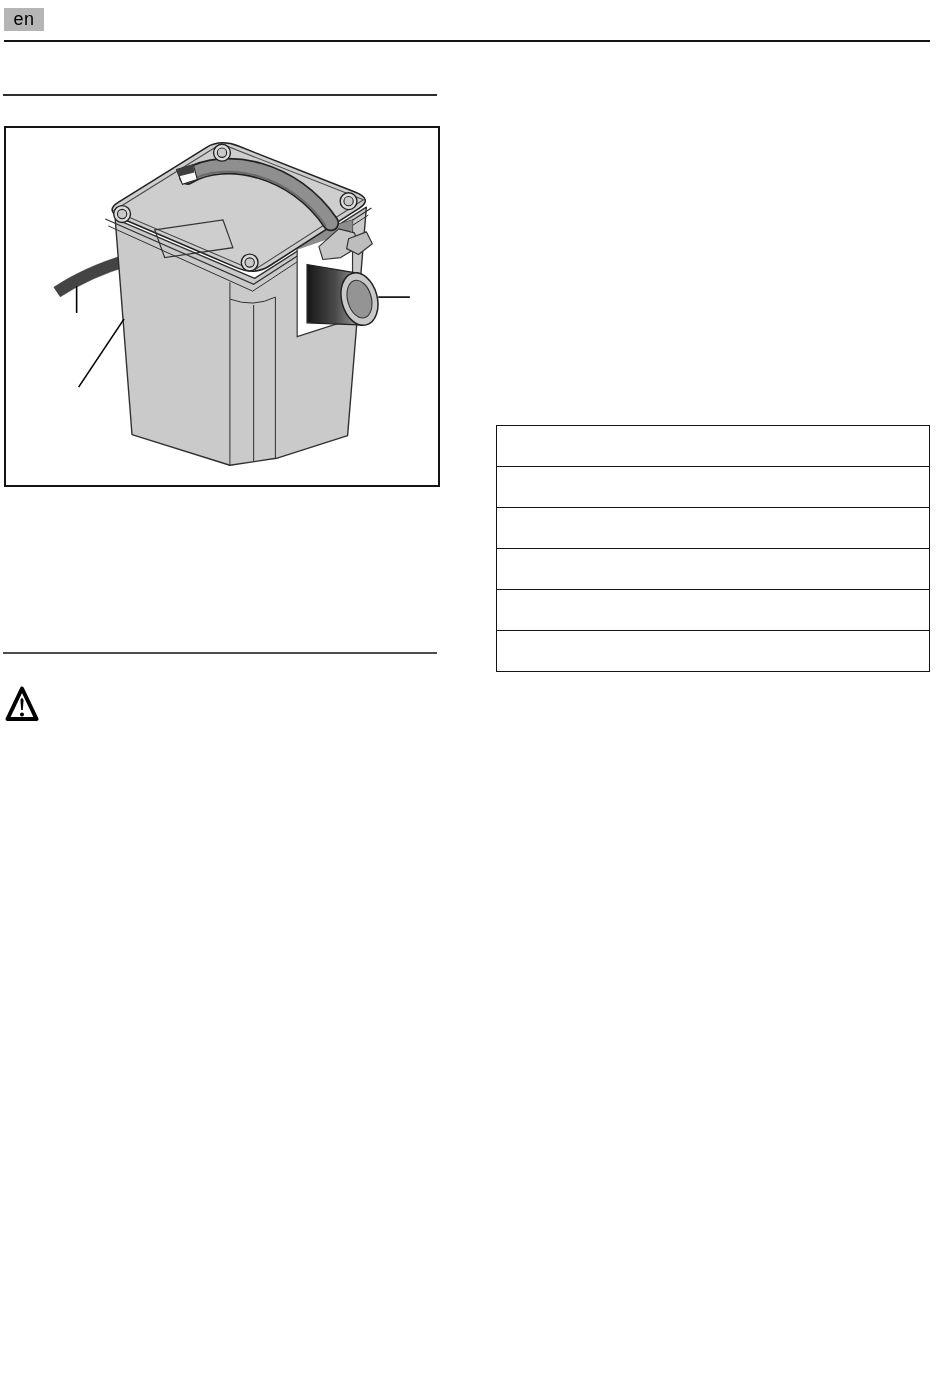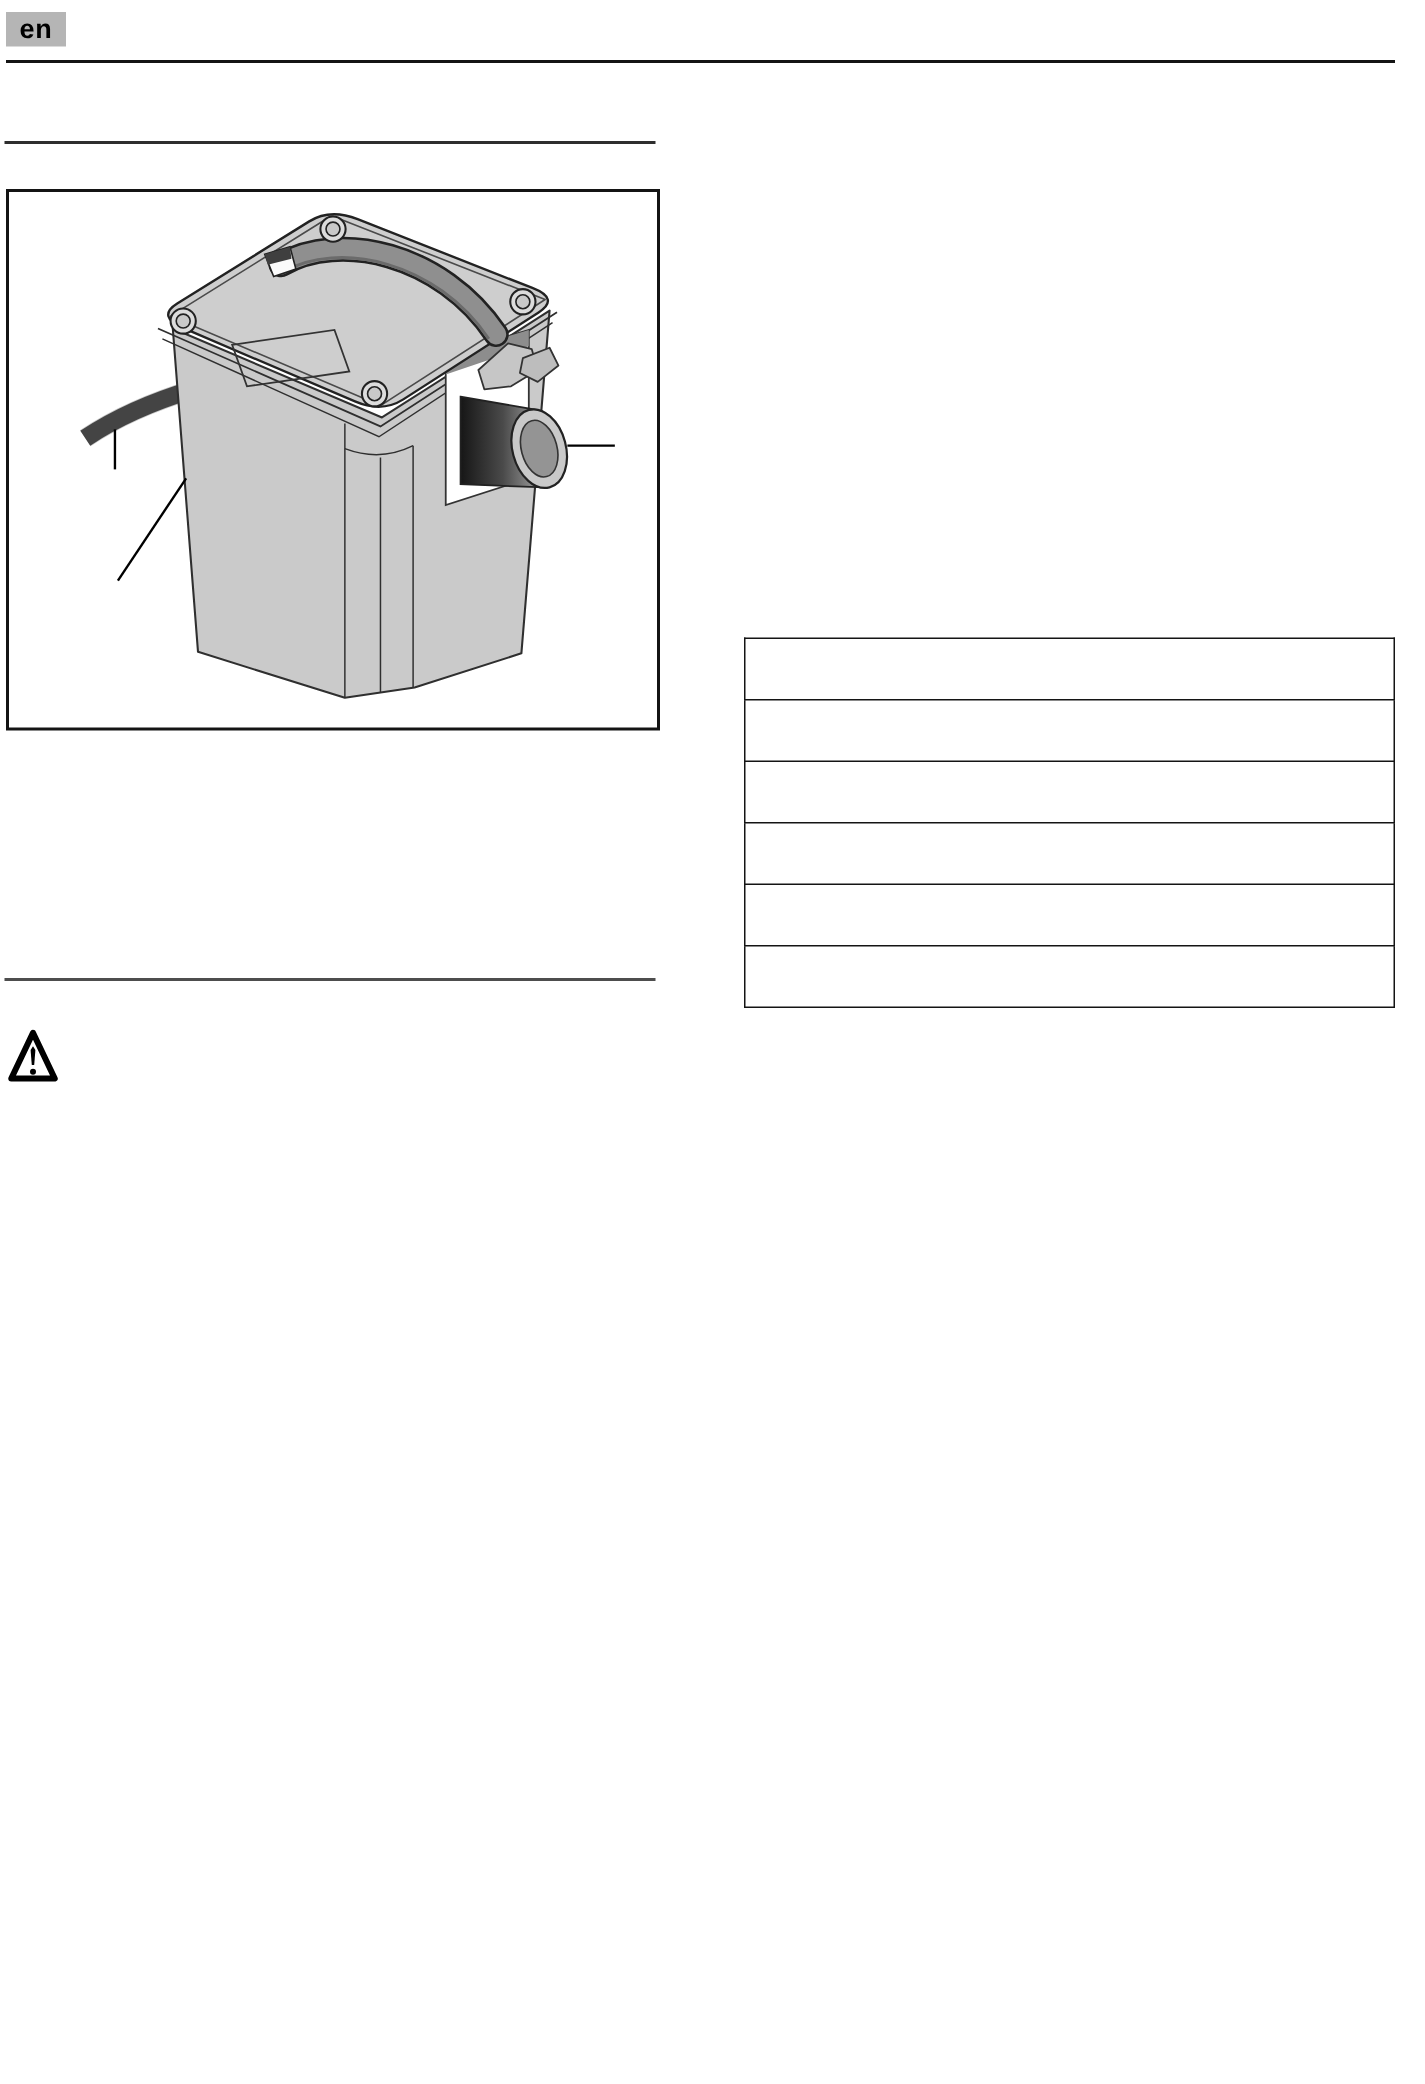--- a/index.html
+++ b/index.html
@@ -12,21 +12,21 @@
     background: #ffffff;
     overflow: hidden;
   }
   .lang-badge {
     position: absolute;
     left: 4px; top: 8px;
     width: 40px; height: 23px;
     background: #b5b5b5;
     color: #000;
     font-size: 18px;
-    font-weight: bold;
+    font-weight: normal;
     text-align: center;
     line-height: 22px;
     letter-spacing: 0.5px;
   }
   .rule { position: absolute; }
   .rule-top    { left: 4px;  top: 40px;  width: 926px; height: 2px; background: #141414; }
   .rule-left-1 { left: 3px;  top: 94px;  width: 434px; height: 2px; background: #2e2e2e; }
   .rule-left-2 { left: 3px;  top: 652px; width: 434px; height: 2px; background: #4d4d4d; }
   .figure-frame {
     position: absolute;

